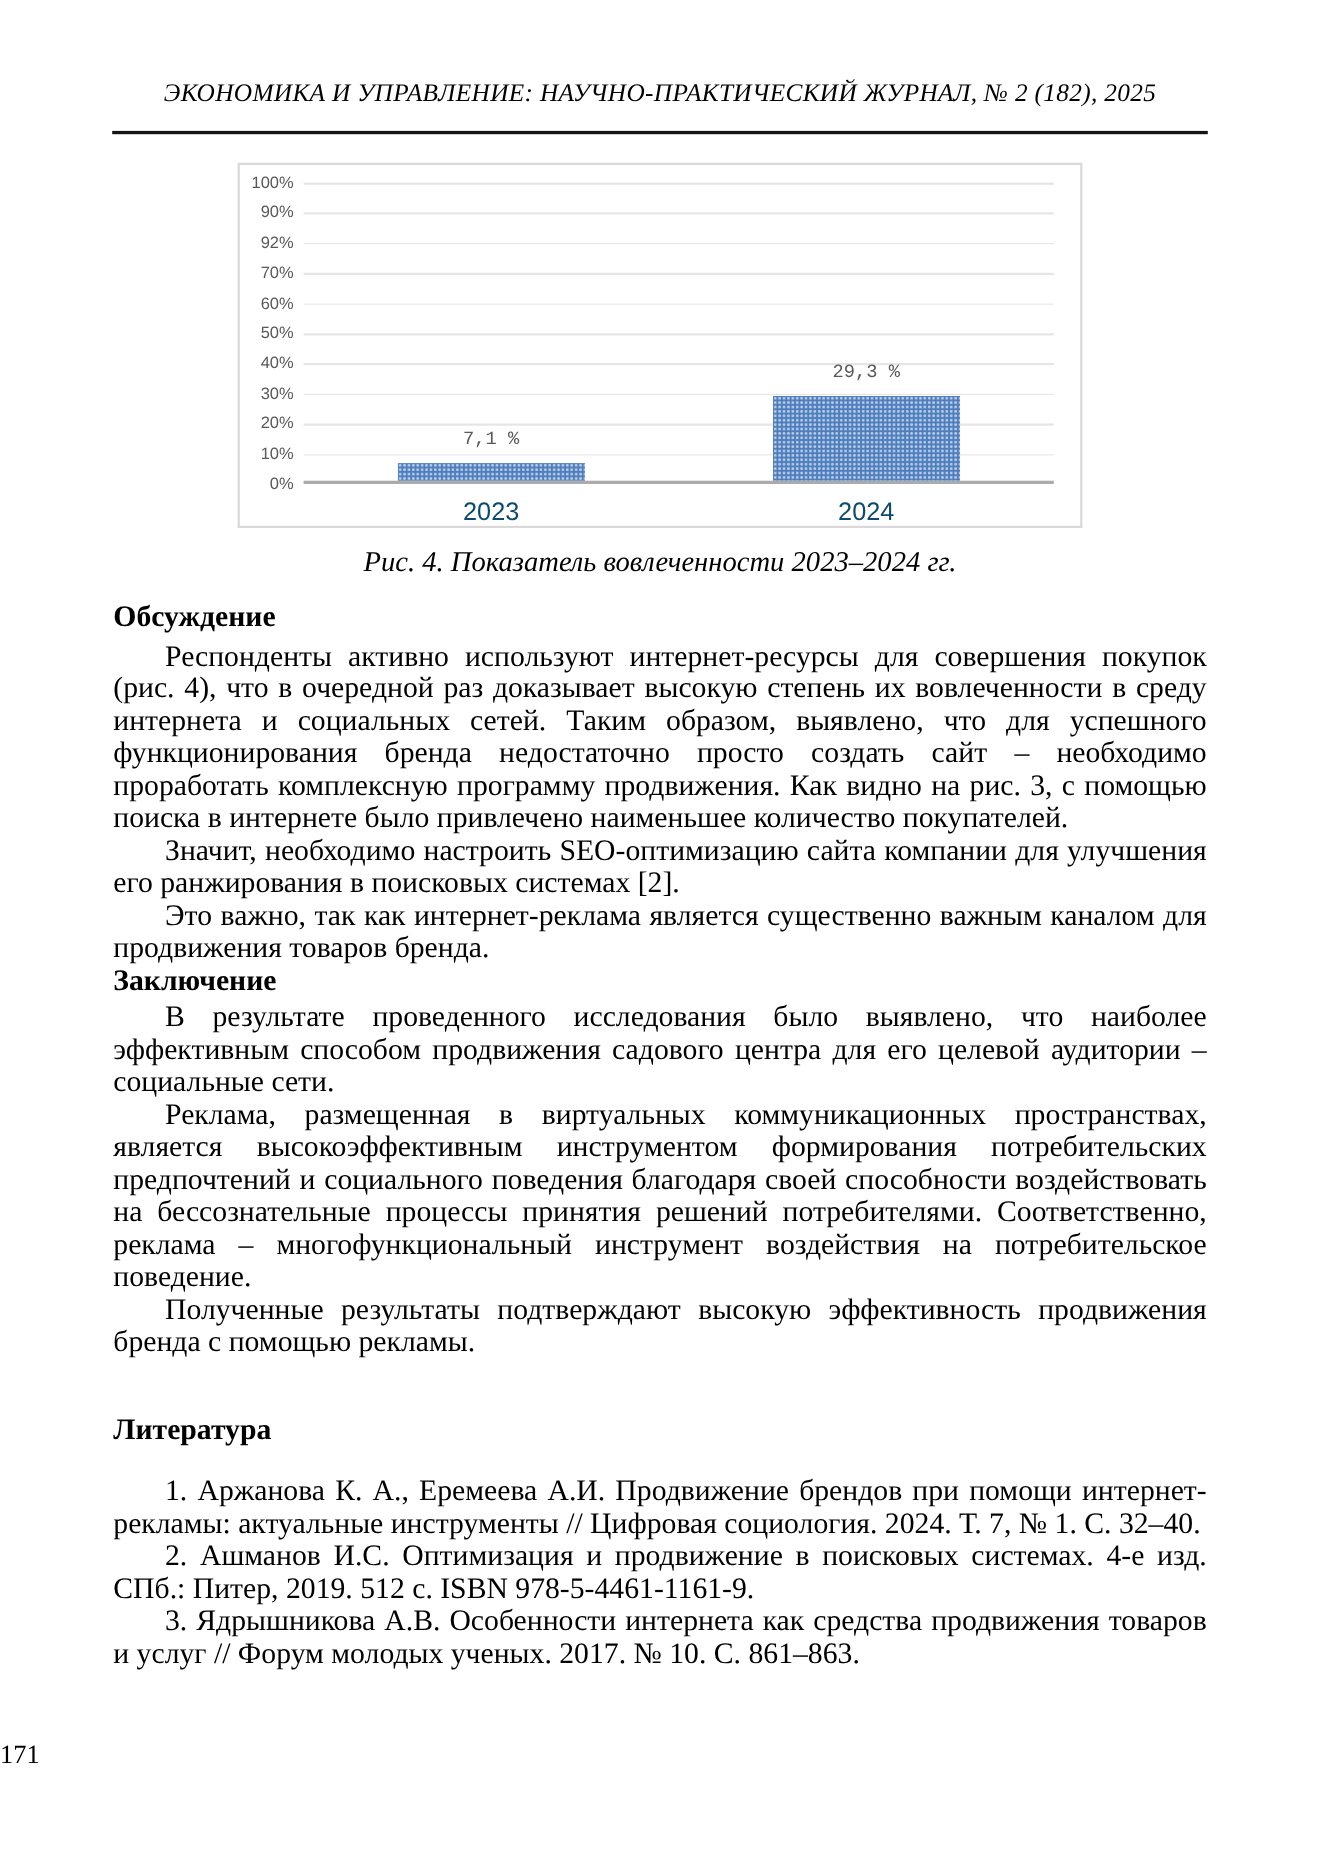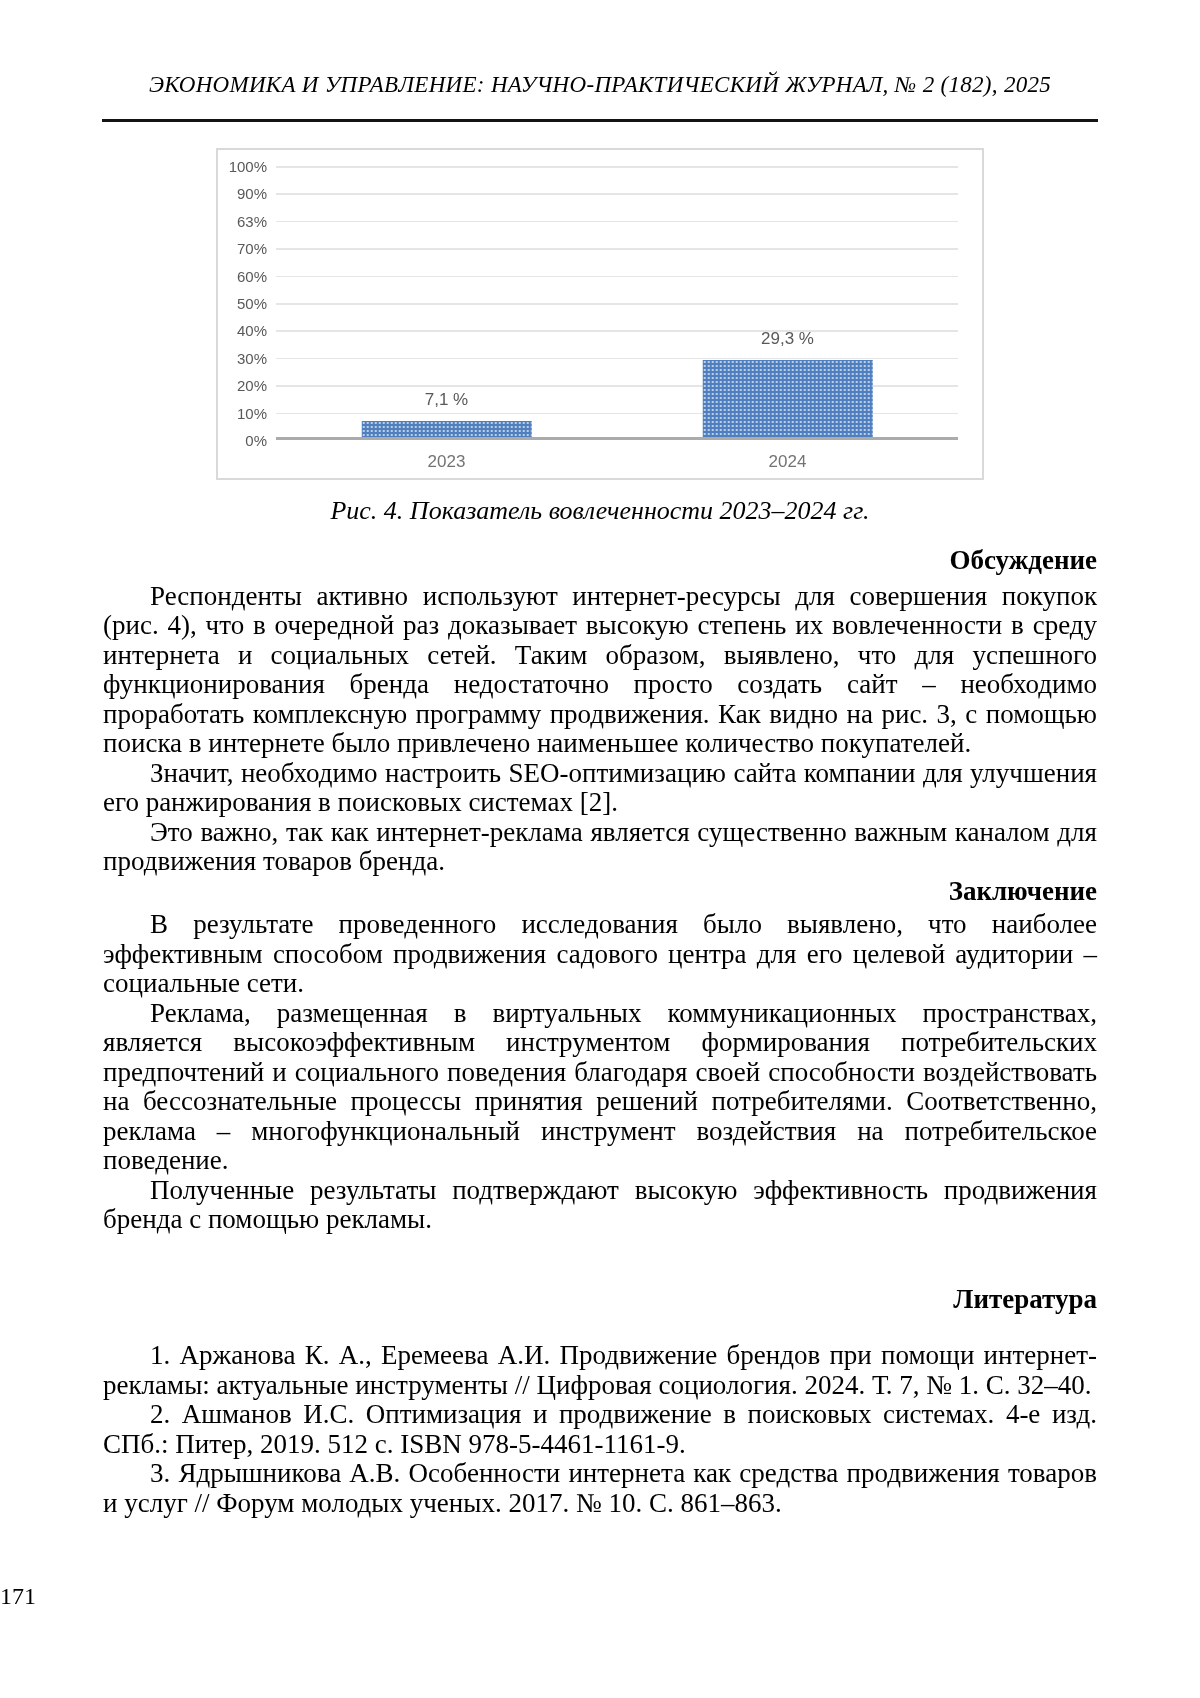--- a/index.html
+++ b/index.html
@@ -46,43 +46,43 @@
   .slot{position:absolute;top:0;bottom:0;width:50%;}
   .bar{
     position:absolute;left:50%;transform:translateX(-50%);
     bottom:3px;width:50%;
     background-color:#4f7fbe;
     background-image:radial-gradient(circle, rgba(255,255,255,.62) 1px, rgba(255,255,255,0) 1.35px);
     background-size:4px 4px;
   }
   .bar-label{
     position:absolute;left:50%;transform:translateX(-50%);
-    font-size:17px;color:#595959;white-space:nowrap;
+    font-size:17px;color:#595959;white-space:nowrap;font-family:Liberation Mono, monospace;
   }
   .xtick{
     position:absolute;top:calc(100% + 12px);left:50%;transform:translateX(-50%);
-    font-size:17px;color:#737373;
+    font-size:23px;color:#0c4a6e;
   }
   
   .figure-caption{
     text-align:center;
     font-style:italic;
     font-size:26px;
     margin-top:16px;
   }
   .body-text{
     margin:0 103px;
     font-size:27px;
     line-height:29.5px;
     text-align:justify;
   }
   .body-text p{margin:0;text-indent:47px;}
   .section-heading{
     margin:0;
-    text-align:right;
+    text-align:left;
     font-size:27px;
     font-weight:bold;
     line-height:29.5px;
   }
   .section-discussion .section-heading{margin-top:20px;margin-bottom:6px;}
   .section-conclusion .section-heading{margin-top:0;margin-bottom:4px;}
   .section-literature .section-heading{margin-top:50px;margin-bottom:27px;}
   
   .page-number{
     position:absolute;left:0;right:0;bottom:88px;
@@ -102,21 +102,21 @@
   <figure style="margin:0">
     <div class="chart-wrap">
       <div class="chart-frame">
         <div class="plot" id="plot">
           <div class="axis-line"></div>
         <div class="gridline" style="top: 0%;"></div>
             <div class="ytick" style="top: 0%;">100%</div>
             <div class="gridline" style="top: 10%;"></div>
             <div class="ytick" style="top: 10%;">90%</div>
             <div class="gridline" style="top: 20%;"></div>
-            <div class="ytick" style="top: 20%;">63%</div>
+            <div class="ytick" style="top: 20%;">92%</div>
             <div class="gridline" style="top: 30%;"></div>
             <div class="ytick" style="top: 30%;">70%</div>
             <div class="gridline" style="top: 40%;"></div>
             <div class="ytick" style="top: 40%;">60%</div>
             <div class="gridline" style="top: 50%;"></div>
             <div class="ytick" style="top: 50%;">50%</div>
             <div class="gridline" style="top: 60%;"></div>
             <div class="ytick" style="top: 60%; text-align: right;">40%</div>
             <div class="gridline" style="top: 70%;"></div>
             <div class="ytick" style="top: 70%;">30%</div>

